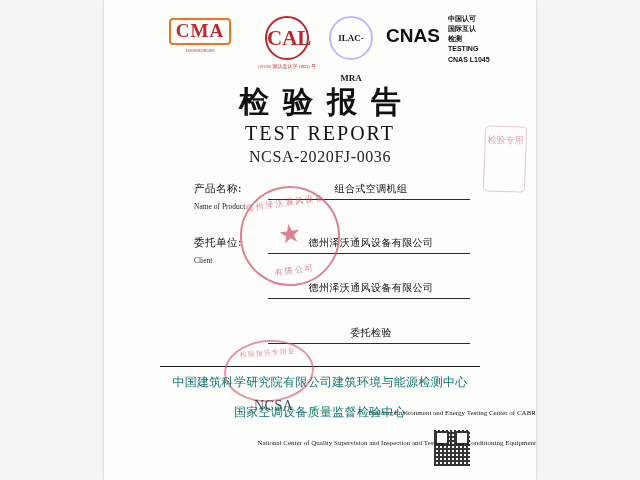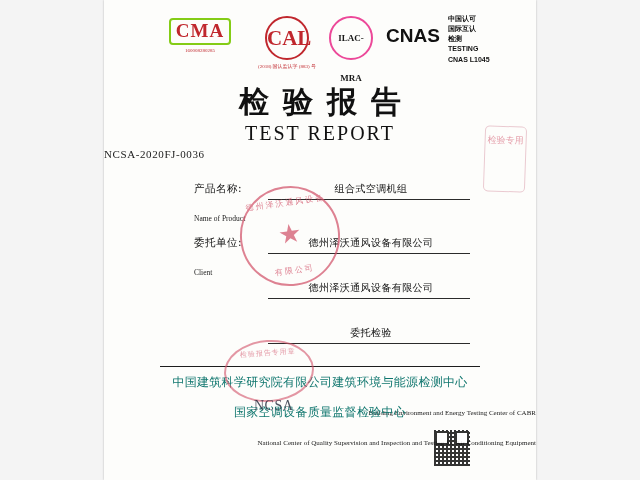--- a/index.html
+++ b/index.html
@@ -37,21 +37,21 @@
     text-align: center;
   }
   .cert-cma { left: 60px; top: 8px; width: 72px; }
   .cert-cal { left: 148px; top: 6px; width: 70px; }
   .cert-ilac { left: 222px; top: 6px; width: 50px; }
   .cert-cnas { left: 274px; top: 6px; width: 70px; }
   .cert-text { left: 344px; top: 4px; width: 74px; text-align: left; }
 
   .cma-mark {
     display: inline-block;
-    border: 2px solid #84cc16;
+    border: 2px solid #f97316;
     border-radius: 4px;
     color: #c0272d;
     font-family: "Liberation Serif", serif;
     font-weight: bold;
     font-size: 19px;
     letter-spacing: 1px;
     padding: 1px 5px 2px 5px;
     line-height: 1.05;
     text-align: center;
   }
@@ -72,21 +72,21 @@
     color: #c0272d;
     font-size: 21px;
     font-weight: bold;
     line-height: 40px;
     letter-spacing: 0px;
   }
   .ilac-mark {
     display: inline-block;
     width: 40px;
     height: 40px;
-    border: 2px solid #ec4899;
+    border: 2px solid #c4b5fd;
     border-radius: 50%;
     color: #1a1a1a;
     font-size: 9px;
     font-weight: bold;
     line-height: 40px;
   }
   .cnas-mark {
     display: inline-block;
     font-size: 19px;
     font-weight: bold;
@@ -127,22 +127,22 @@
     font-size: 20px;
     letter-spacing: 2px;
     color: #111;
     font-family: "Liberation Serif", serif;
   }
   .report-no {
     position: absolute;
     left: 0;
     top: 148px;
     width: 432px;
-    text-align: left;
-    font-size: 11px;
+    text-align: center;
+    font-size: 16px;
     letter-spacing: 0.6px;
     color: #222;
     font-family: Liberation Serif, serif;
   }
 
   
   .field {
     position: absolute;
     left: 90px;
     width: 276px;
@@ -157,21 +157,21 @@
   .field .label-cn {
     font-size: 10.5px;
     color: #111;
     letter-spacing: 0.5px;
     font-family: "DejaVu Serif", serif;
     white-space: nowrap;
   }
   .field .label-en {
     font-size: 7.5px;
     color: #222;
-    margin-top: 18px;
+    margin-top: 6px;
     white-space: nowrap;
   }
   .field .value {
     position: absolute;
     left: 78px;
     top: 0px;
     width: 198px;
     text-align: center;
     font-size: 10px;
     color: #111;

